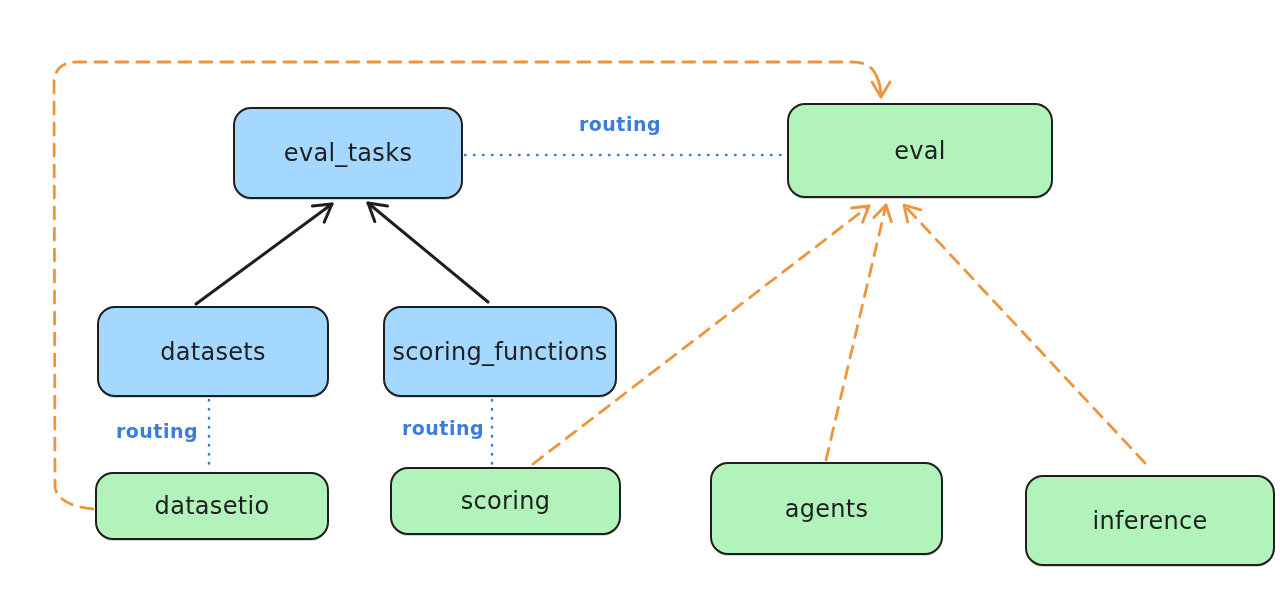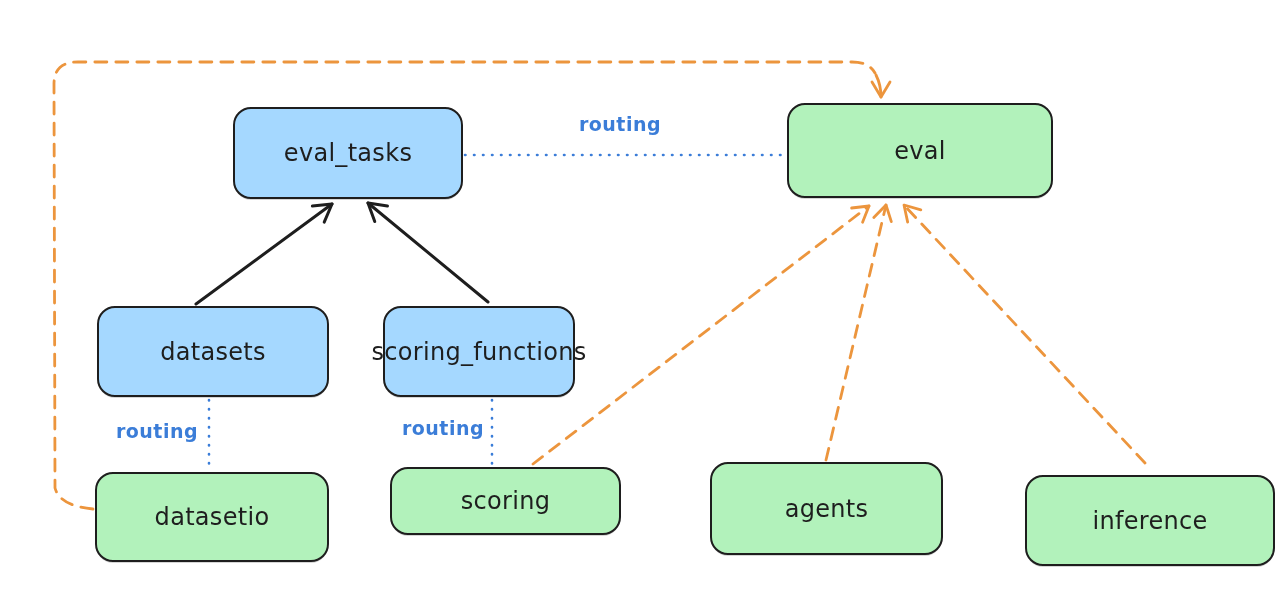--- a/index.html
+++ b/index.html
@@ -73,25 +73,25 @@
   </div>
 
   <div class="node green" style="left:787px;top:103px;width:266px;height:95px;">
     <span>eval</span>
   </div>
 
   <div class="node blue" style="left:97px;top:306px;width:232px;height:91px;">
     <span>datasets</span>
   </div>
 
-  <div class="node blue" style="left:383px;top:306px;width:192px;height:91px;text-align:center;">
+  <div class="node blue" style="left:383px;top:306px;width:234px;height:91px;text-align:center;">
     <span>scoring_functions</span>
   </div>
 
-  <div class="node green" style="left:95px;top:472px;width:234px;height:90px;">
+  <div class="node green" style="left:95px;top:472px;width:234px;height:68px;">
     <span>datasetio</span>
   </div>
 
   <div class="node green" style="left:390px;top:467px;width:231px;height:68px;">
     <span>scoring</span>
   </div>
 
   <div class="node green" style="left:710px;top:462px;width:233px;height:93px;">
     <span>agents</span>
   </div>

